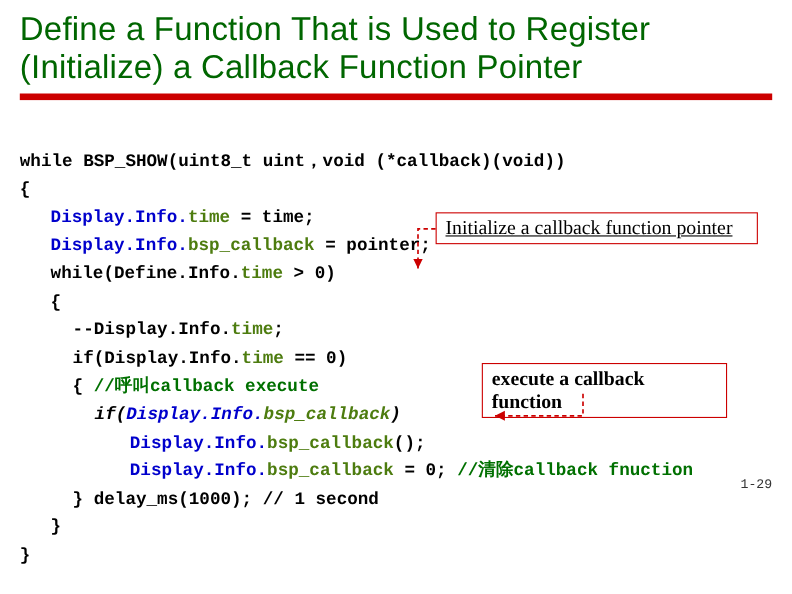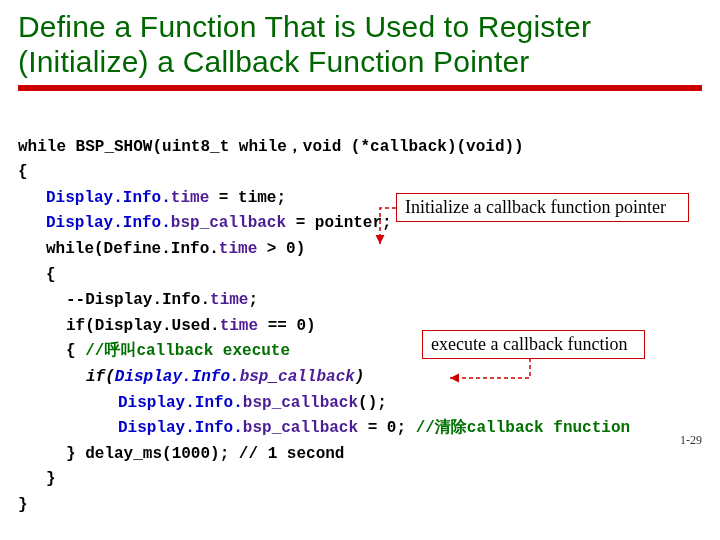--- a/index.html
+++ b/index.html
@@ -38,70 +38,70 @@
     font-weight: bold;
     color: #000;
     line-height: 1.6;
     white-space: pre;
   }
   .code .pad1 { padding-left: 28px; display: inline-block; }
   .code .pad2 { padding-left: 48px; display: inline-block; }
   .code .pad3 { padding-left: 68px; display: inline-block; font-style: italic; }
   .code .pad4 { padding-left: 100px; display: inline-block; }
   .kw   { color: #0000cc; text-align: right; }
-  .mbr  { color: #4c1d95; }
+  .mbr  { color: #4d7c0f; }
   .cmt  { color: #007000; }
 
   .callout {
     position: absolute;
     border: 1px solid #cc0000;
     font-family: "Times New Roman", Times, serif;
     font-size: 18px;
     color: #000;
     padding: 3px 8px;
     background: #fff;
   }
-  #callout-init { top: 193px; left: 396px; width: 275px; }
-  #callout-exec { top: 330px; left: 422px; width: 205px; }
+  #callout-init { top: 193px; left: 396px; width: 275px; text-decoration: underline; }
+  #callout-exec { top: 330px; left: 438px; width: 205px; font-weight: bold; }
 
   svg.arrows {
     position: absolute;
     top: 0;
     left: 0;
     width: 720px;
     height: 540px;
     pointer-events: none;
   }
   .slidenum {
     position: absolute;
     right: 18px;
     bottom: 10px;
-    font-family: Liberation Serif, serif;
+    font-family: Liberation Mono, monospace;
     font-size: 12px;
     color: #333;
   }
 </style>
 </head>
 <body>
 
 <div class="slide">
 
   <h1 class="title">Define a Function That is Used to Register (Initialize) a Callback Function Pointer</h1>
 
   <div class="rule"></div>
 
   <div class="code">
-<span><span>while BSP_SHOW(uint</span><span>8</span><span>_t while</span><span>，</span><span>void (*callback)(void))</span></span>
+<span><span>while BSP_SHOW(uint</span><span>8</span><span>_t uint</span><span>，</span><span>void (*callback)(void))</span></span>
 <span>{</span>
 <span class="pad1"><span class="kw">Display.Info.</span><span class="mbr">time</span><span> = time;</span></span>
 <span class="pad1"><span class="kw">Display.Info.</span><span class="mbr">bsp_callback</span><span> = pointer;</span></span>
 <span class="pad1"><span>while(Define.Info.</span><span class="mbr">time</span><span> &gt; 0)</span></span>
 <span class="pad1">{</span>
 <span class="pad2"><span>--Display.Info.</span><span class="mbr">time</span><span>;</span></span>
-<span class="pad2"><span>if(Display.Used.</span><span class="mbr">time</span><span> == 0)</span></span>
+<span class="pad2"><span>if(Display.Info.</span><span class="mbr">time</span><span> == 0)</span></span>
 <span class="pad2"><span>{</span><span class="cmt"> //呼叫callback execute</span></span>
 <span class="pad3"><span>if(</span><span class="kw">Display.Info.</span><span class="mbr">bsp_callback</span><span>)</span></span>
 <span class="pad4"><span class="kw">Display.Info.</span><span class="mbr">bsp_callback</span><span>();</span></span>
 <span class="pad4"><span class="kw">Display.Info.</span><span class="mbr">bsp_callback</span><span> = 0;</span><span class="cmt"> //清除callback fnuction</span></span>
 <span class="pad2"><span>}</span><span> delay_ms(1000); // 1 second</span></span>
 <span class="pad1">}</span>
 <span>}</span>
   </div>
 
   <div id="callout-init" class="callout">Initialize a callback function pointer</div>

